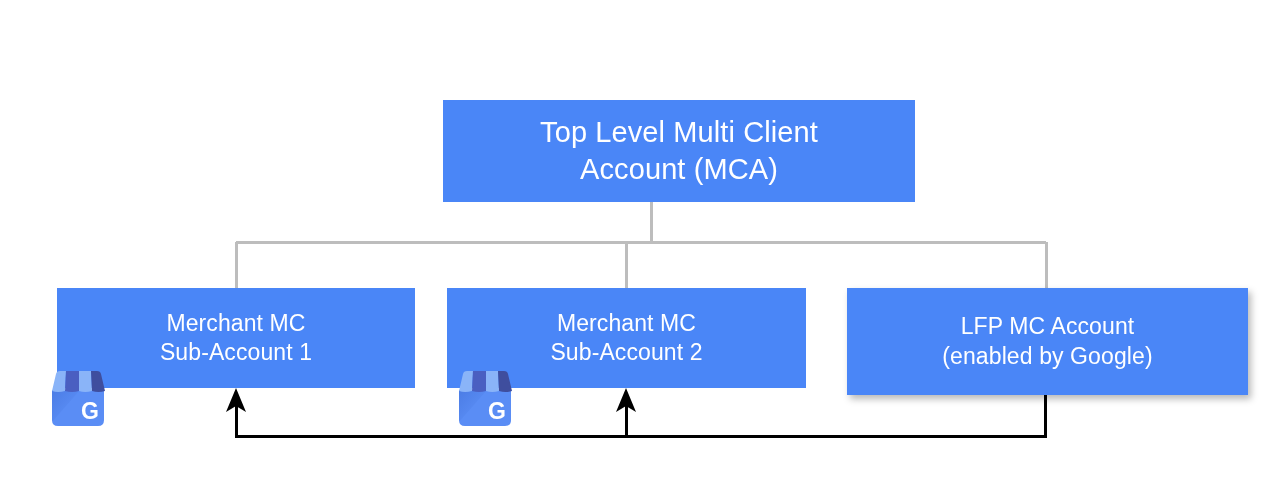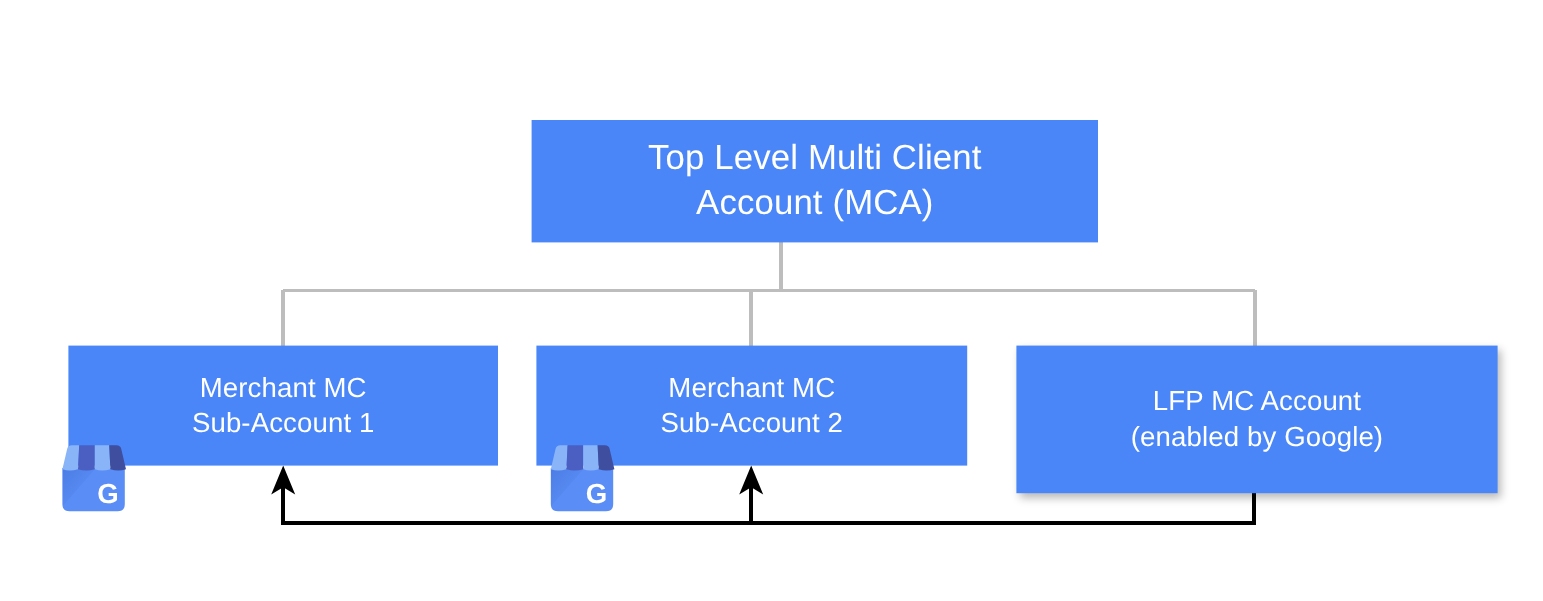--- a/index.html
+++ b/index.html
@@ -60,21 +60,21 @@
     left: 447px;
     top: 288px;
     width: 359px;
     height: 100px;
     font-size: 23px;
   }
   #node-lfp {
     left: 847px;
     top: 288px;
     width: 401px;
-    height: 123px;
+    height: 107px;
     font-size: 23px;
     box-shadow: 3px 4px 7px rgba(0,0,0,0.28);
   }
   .gmb-icon {
     position: absolute;
     width: 76px;
     height: 76px;
   }
   #gmb-icon-1 { left: 40px; top: 360px; }
   #gmb-icon-2 { left: 447px; top: 360px; }

